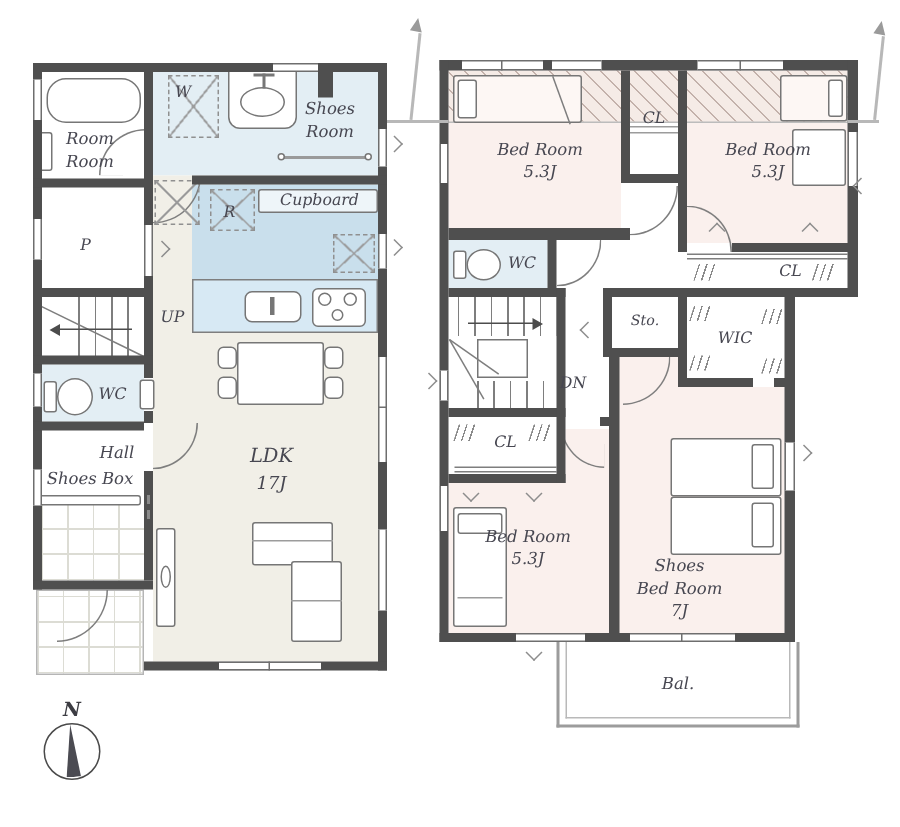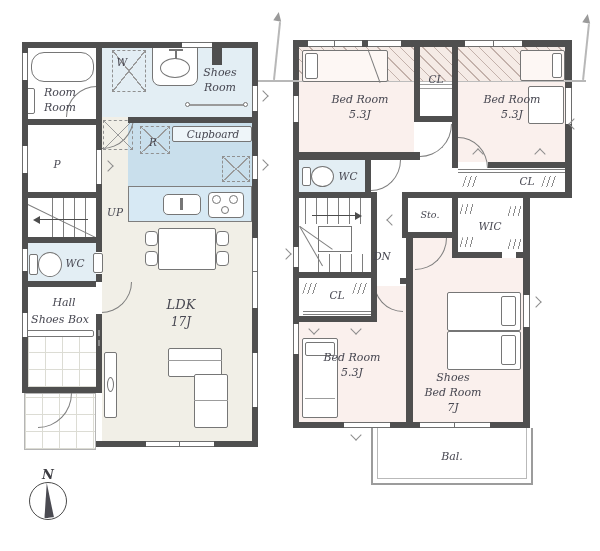--- a/index.html
+++ b/index.html
@@ -269,21 +269,21 @@
   </div>
   <div class="lbl s10" style="left:57px;top:164px">
     <span>P</span>
   </div>
   <div class="lbl s10" style="left:115px;top:212px">
     <span>UP</span>
   </div>
   <div class="lbl s10" style="left:75px;top:263px">
     <span>WC</span>
   </div>
-  <div class="lbl" style="left:64px;top:303px">
+  <div class="lbl" style="left:78px;top:303px">
     <span>Hall</span>
   </div>
   <div class="lbl" style="left:60px;top:320px">
     <span>Shoes Box</span>
   </div>
   <div class="lbl s12" style="left:181px;top:313px">
     <span>LDK</span>
     <span style="font-size:12px">17J</span>
   </div>
 

